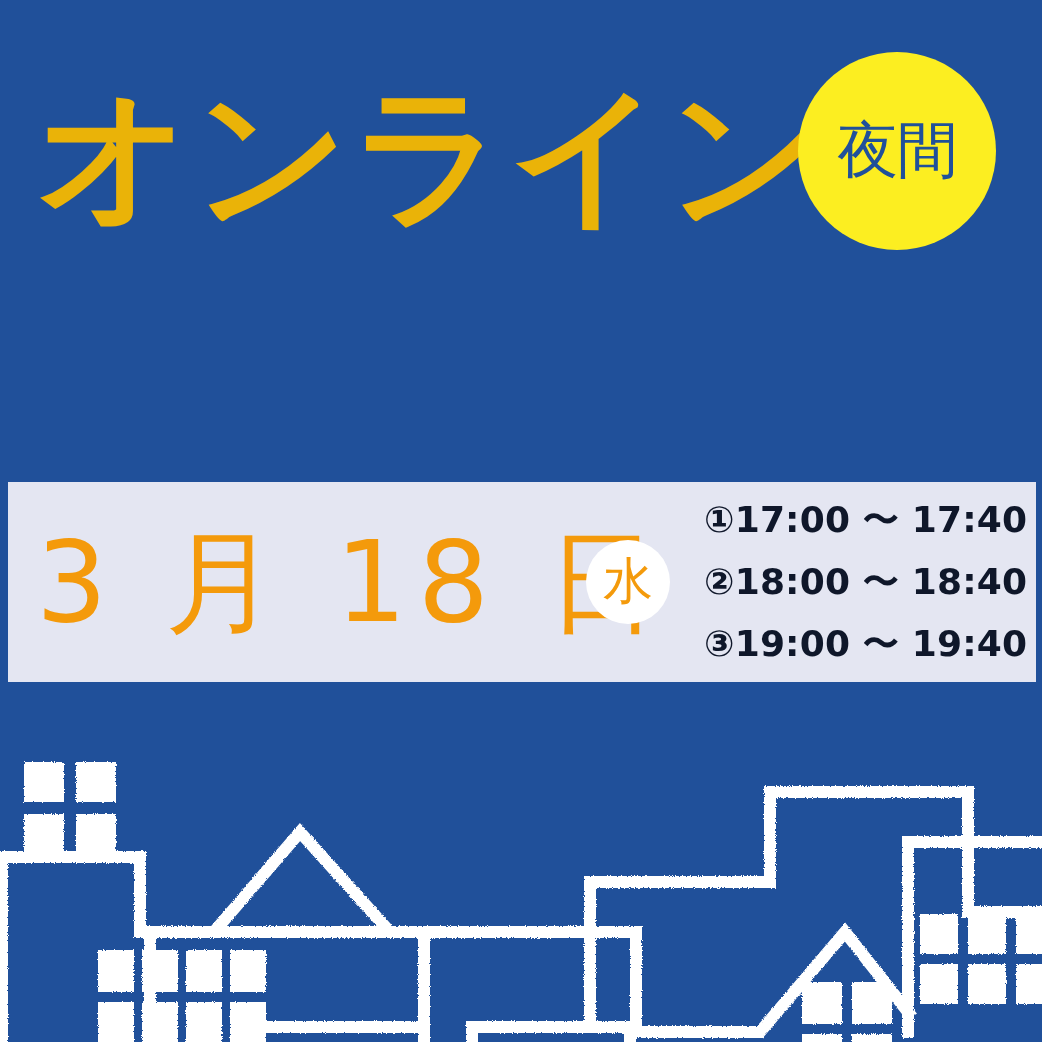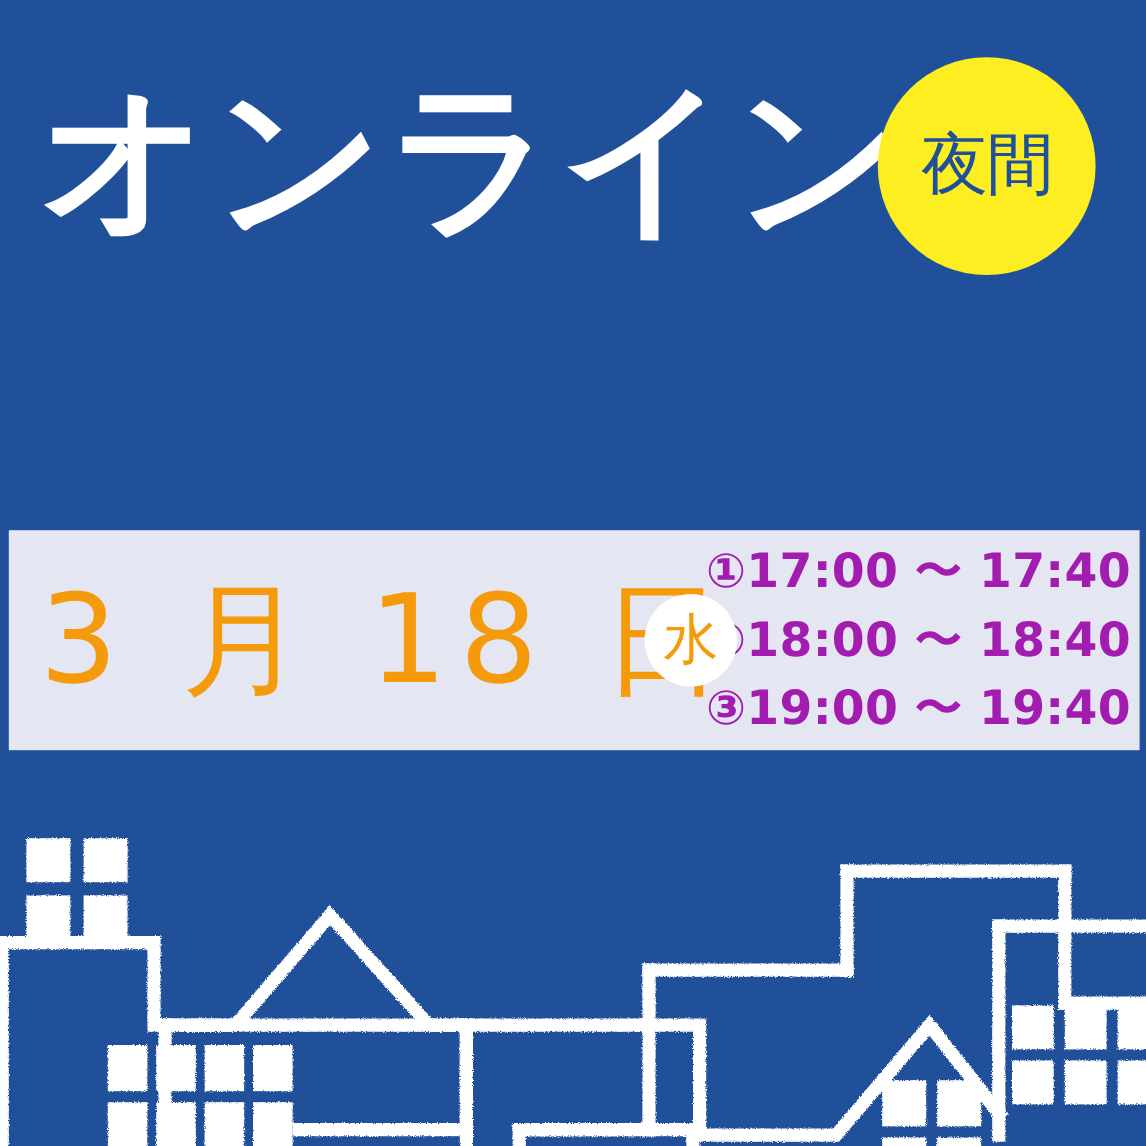--- a/index.html
+++ b/index.html
@@ -18,25 +18,26 @@
   }
 
   
   .headline{
     position:absolute;
     left:0;top:0;width:1042px;height:470px;
     z-index:5;
   }
   .title-line{
     position:absolute;
-    color:#ffffff;
+    color:#eab308;
     font-family:"DejaVu Sans","Liberation Sans",sans-serif;
     font-weight:700;
     white-space:nowrap;
     letter-spacing:0.01em;
+    margin-top:12px;
   }
   #title-line-1{
     left:36px;top:60px;
     font-size:152px;
     line-height:168px;
     letter-spacing:0.015em;
   }
   #title-line-2{
     left:112px;top:238px;
     font-size:148px;
@@ -111,22 +112,22 @@
   #time-list{
     flex:1;
     display:flex;
     flex-direction:column;
     justify-content:center;
     padding-left:6px;
     padding-right:8px;
     gap:6px;
   }
   .time-row{
-    color:#a21caf;
-    font-size:43px;
+    color:#0f172a;
+    font-size:36px;
     line-height:56px;
     font-weight:600;
     letter-spacing:0.005em;
     white-space:nowrap;
     font-family:"DejaVu Sans","Liberation Sans",sans-serif;
   }
 
   
   #cityscape{
     position:absolute;

